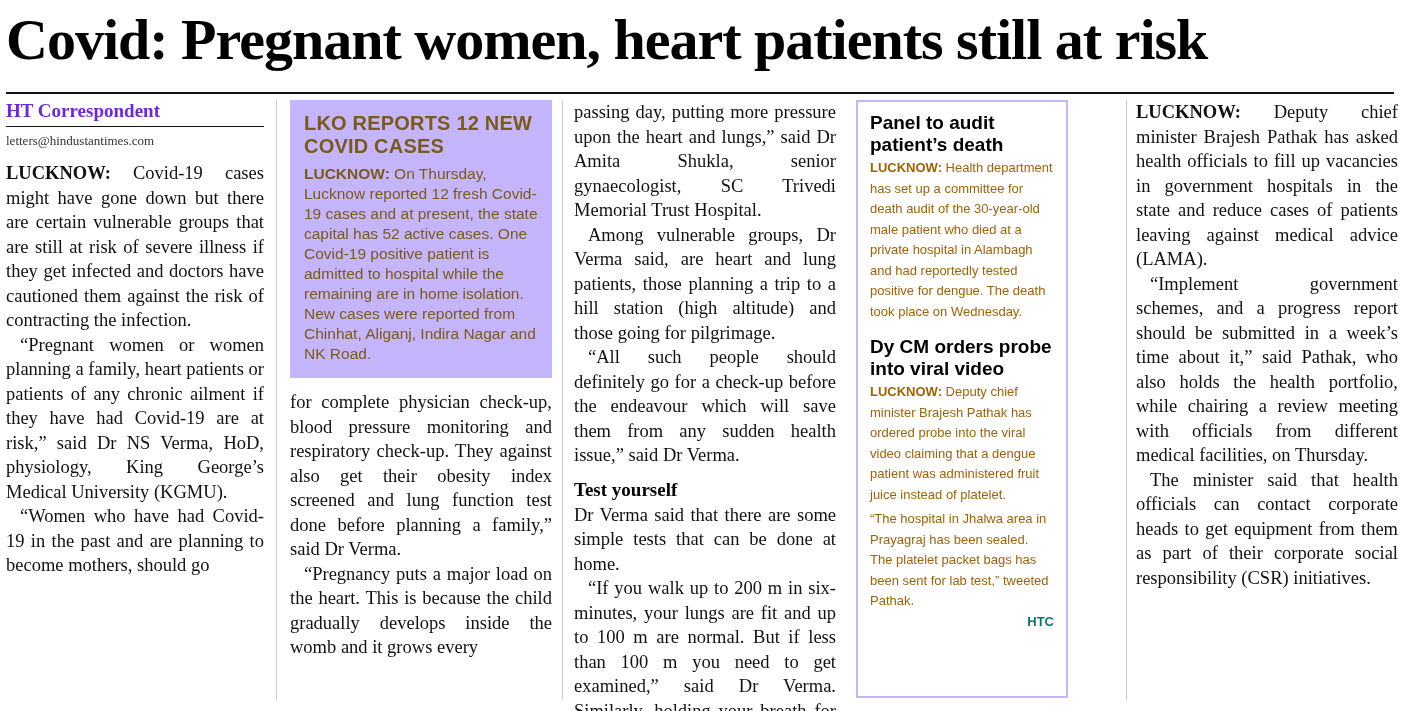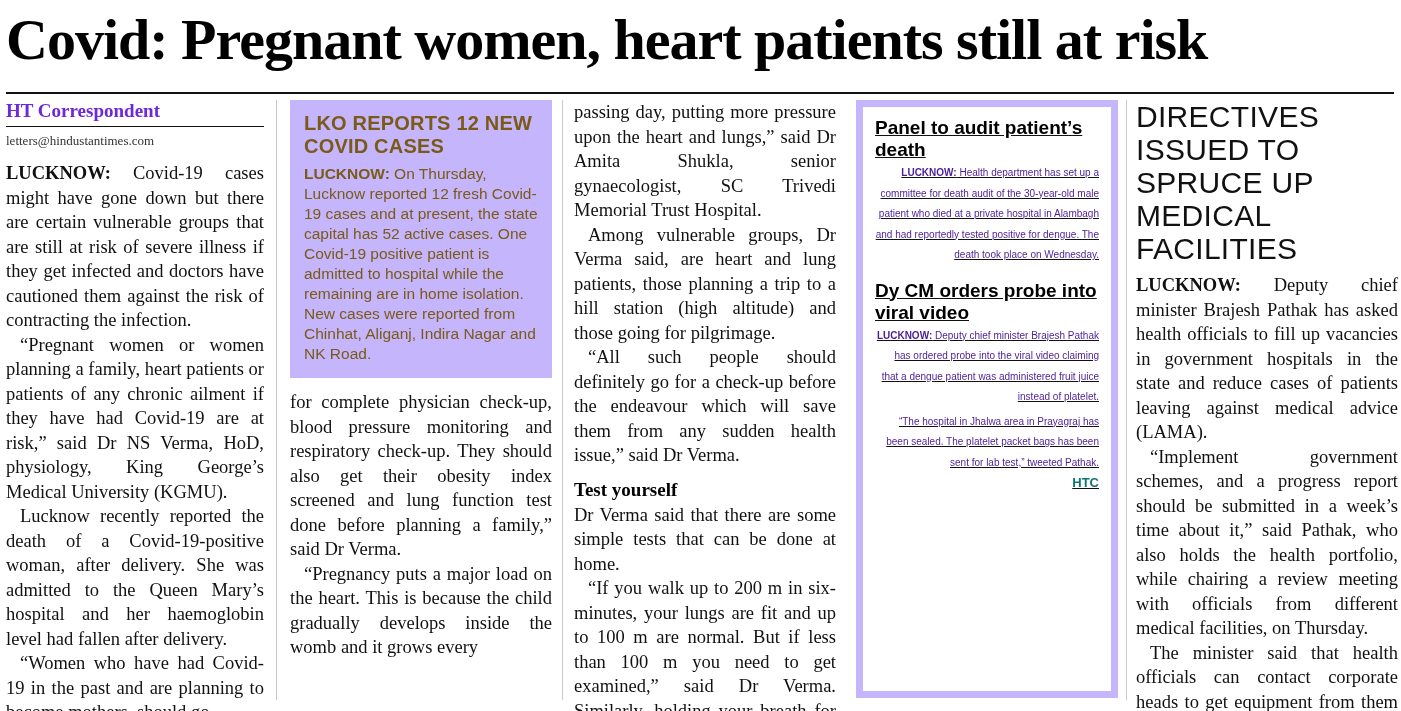--- a/index.html
+++ b/index.html
@@ -135,41 +135,40 @@
     color: #7a5a16;
     text-align: left;
   }
   .breakout-body .lead-label { font-weight: 700; }
 
   
   .panel {
     position: absolute;
     left: 850px;
     top: 0;
-    width: 262px;
+    width: 212px;
     height: 598px;
-    border: 7px solid #c4b5fd;
+    border: 2px solid #c4b5fd;
     box-sizing: border-box;
     padding: 10px 12px 8px 12px;
-    text-decoration: underline;
   }
   .panel-head {
     font-family: "Liberation Sans", sans-serif;
     font-weight: 700;
     font-size: 19px;
     line-height: 22px;
     color: #000;
     margin-bottom: 2px;
   }
   .panel-body {
     font-family: "Liberation Sans", sans-serif;
-    font-size: 10px;
+    font-size: 13px;
     line-height: 20.5px;
-    color: #4c1d95;
-    text-align: right;
+    color: #a16207;
+    text-align: left;
   }
   .panel-gap { height: 14px; }
   .htc {
     font-family: "Liberation Sans", sans-serif;
     font-weight: 700;
     font-size: 13px;
     color: #0f766e;
     text-align: right;
     margin-top: 2px;
   }
@@ -209,32 +208,31 @@
     <div class="vrule v2"></div>
     <div class="vrule v3"></div>
 
     <div class="col col1">
       <div class="byline">HT Correspondent</div>
       <div class="byline-rule"></div>
       <div class="email">letters@hindustantimes.com</div>
       <div class="body-text">
         <p><span class="lead-label">LUCKNOW:</span><span> Covid-19 cases might have gone down but there are certain vulnerable groups that are still at risk of severe illness if they get infected and doctors have cautioned them against the risk of contracting the infection.</span></p>
         <p>“Pregnant women or women planning a family, heart patients or patients of any chronic ailment if they have had Covid-19 are at risk,” said Dr NS Verma, HoD, physiology, King George’s Medical University (KGMU).</p>
-        <p>Lucknow recently reported the death of a Covid-19-positive woman, after delivery. She was admitted to the Queen Mary’s hospital and her haemoglobin level had fallen after delivery.</p>
         <p>“Women who have had Covid-19 in the past and are planning to become mothers, should go</p>
       </div>
     </div>
 
     <div class="col col2">
       <div class="breakout">
         <div class="breakout-title">LKO REPORTS 12 NEW COVID CASES</div>
         <div class="breakout-body"><span class="lead-label">LUCKNOW:</span><span> On Thursday, Lucknow reported 12 fresh Covid-19 cases and at present, the state capital has 52 active cases. One Covid-19 positive patient is admitted to hospital while the remaining are in home isolation. New cases were reported from Chinhat, Aliganj, Indira Nagar and NK Road.</span></div>
       </div>
       <div class="body-text">
-        <p>for complete physician check-up, blood pressure monitoring and respiratory check-up. They should also get their obesity index screened and lung function test done before planning a family,” said Dr Verma.</p>
+        <p>for complete physician check-up, blood pressure monitoring and respiratory check-up. They against also get their obesity index screened and lung function test done before planning a family,” said Dr Verma.</p>
         <p>“Pregnancy puts a major load on the heart. This is because the child gradually develops inside the womb and it grows every</p>
       </div>
     </div>
 
     <div class="col col3">
       <div class="body-text">
         <p>passing day, putting more pressure upon the heart and lungs,” said Dr Amita Shukla, senior gynaecologist, SC Trivedi Memorial Trust Hospital.</p>
         <p>Among vulnerable groups, Dr Verma said, are heart and lung patients, those planning a trip to a hill station (high altitude) and those going for pilgrimage.</p>
         <p>“All such people should definitely go for a check-up before the endeavour which will save them from any sudden health issue,” said Dr Verma.</p>
         <div class="subhead">Test yourself</div>
@@ -247,21 +245,20 @@
       <div class="panel-head">Panel to audit patient’s death</div>
       <div class="panel-body"><span class="lead-label">LUCKNOW:</span><span> Health department has set up a committee for death audit of the 30-year-old male patient who died at a private hospital in Alambagh and had reportedly tested positive for dengue. The death took place on Wednesday.</span></div>
       <div class="panel-gap"></div>
       <div class="panel-head">Dy CM orders probe into viral video</div>
       <div class="panel-body"><span class="lead-label">LUCKNOW:</span><span> Deputy chief minister Brajesh Pathak has ordered probe into the viral video claiming that a dengue patient was administered fruit juice instead of platelet.</span></div>
       <div class="panel-body" style="margin-top:4px;">“The hospital in Jhalwa area in Prayagraj has been sealed. The platelet packet bags has been sent for lab test,” tweeted Pathak.</div>
       <div class="htc">HTC</div>
     </div>
 
     <div class="col col5">
-      <div class="kicker">DIRECTIVES ISSUED TO SPRUCE UP MEDICAL FACILITIES</div>
       <div class="body-text">
         <p><span class="lead-label">LUCKNOW:</span><span> Deputy chief minister Brajesh Pathak has asked health officials to fill up vacancies in government hospitals in the state and reduce cases of patients leaving against medical advice (LAMA).</span></p>
         <p>“Implement government schemes, and a progress report should be submitted in a week’s time about it,” said Pathak, who also holds the health portfolio, while chairing a review meeting with officials from different medical facilities, on Thursday.</p>
         <p>The minister said that health officials can contact corporate heads to get equipment from them as part of their corporate social responsibility (CSR) initiatives.</p>
       </div>
 
     </div>
 
   </div>
 </div>

